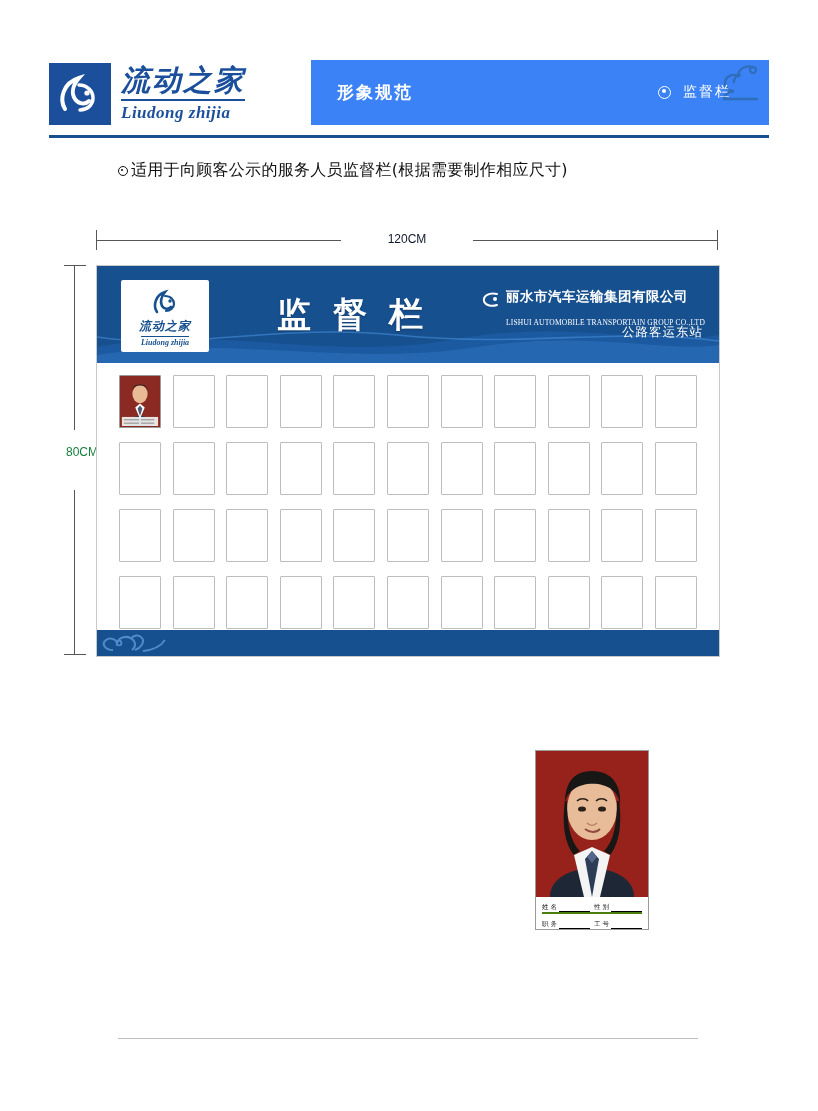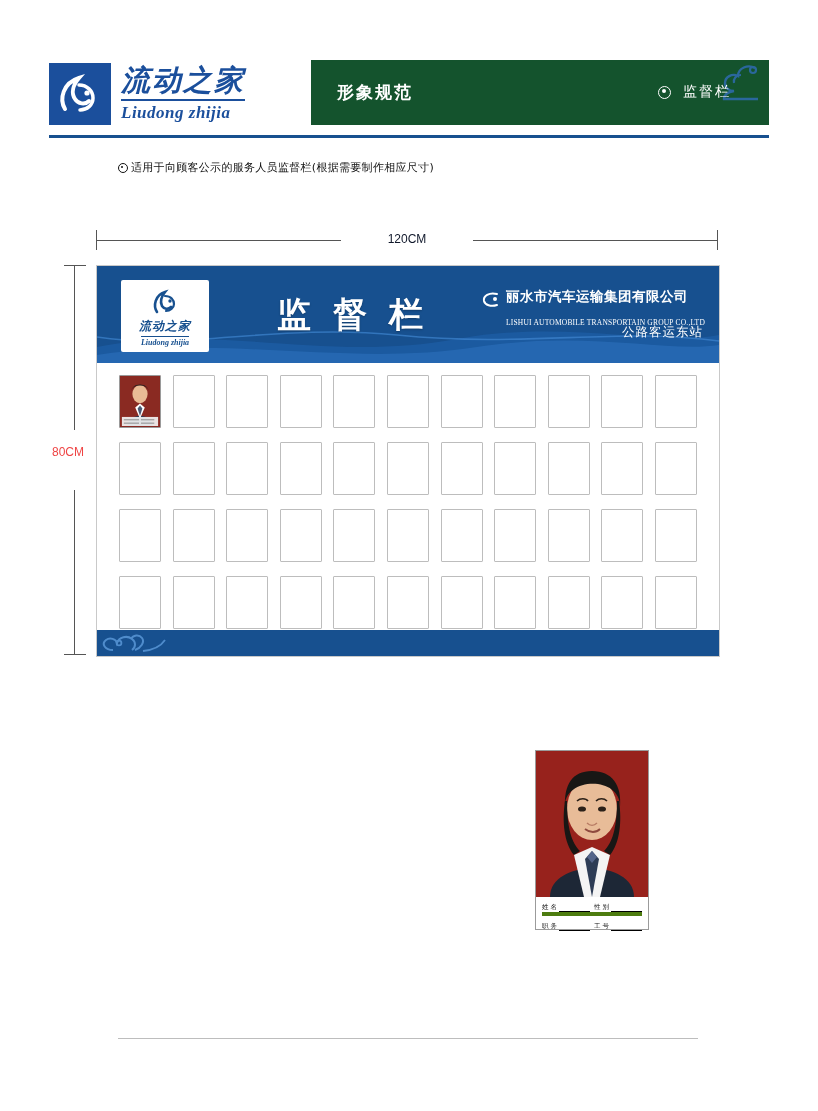--- a/index.html
+++ b/index.html
@@ -66,21 +66,21 @@
     border-top: 2px solid #1b4f9c;
     padding-top: 2px;
     margin-top: 2px;
   }
   .header-bar {
     position: absolute;
     left: 262px;
     top: 0;
     width: 458px;
     height: 65px;
-    background: #14532d;
+    background: #3b82f6;
     overflow: hidden;
   }
   .header-bar .section-title {
     position: absolute;
     left: 26px;
     top: 21px;
     color: #ffffff;
     font-family: "DejaVu Sans", sans-serif;
     font-size: 17px;
     font-weight: bold;
@@ -127,21 +127,21 @@
     height: 3px;
     background: #17508f;
   }
 
   
   .caption {
     position: absolute;
     left: 118px;
     top: 160px;
     font-family: "DejaVu Sans", sans-serif;
-    font-size: 11px;
+    font-size: 16px;
     color: #111;
     letter-spacing: .3px;
   }
   .caption .bullet {
     display: inline-block;
     width: 8px; height: 8px;
     border: 1px solid #111;
     border-radius: 50%;
     position: relative;
     margin-right: 3px;
@@ -207,23 +207,23 @@
     width: 1px;
     background: #555;
   }
   .dim-left .line-t { top: 0; height: 165px; }
   .dim-left .line-b { bottom: 0; height: 165px; }
   .dim-left .dim-label {
     position: absolute;
     left: -8px;
     top: 180px;
     font-size: 12px;
-    color: #ef4444;
+    color: #15803d;
     width: 60px;
-    text-align: left;
+    text-align: center;
   }
 
   
   .board {
     position: absolute;
     left: 96px;
     top: 265px;
     width: 622px;
     height: 390px;
     background: #ffffff;
@@ -394,21 +394,21 @@
     padding: 2px 6px 0 6px;
     font-family: "DejaVu Sans", sans-serif;
     font-size: 6.5px;
     color: #111;
   }
   .field-row {
     display: flex;
     justify-content: space-between;
     align-items: flex-end;
     height: 13px;
-    border-bottom: 4px solid #4d7c0f;
+    border-bottom: 2px solid #4d7c0f;
     margin-bottom: 2px;
   }
   .field-row:last-child { border-bottom: none; }
   .field {
     display: flex;
     align-items: flex-end;
     width: 48%;
   }
   .field .lbl { white-space: nowrap; margin-right: 2px; }
   .field .blank {

